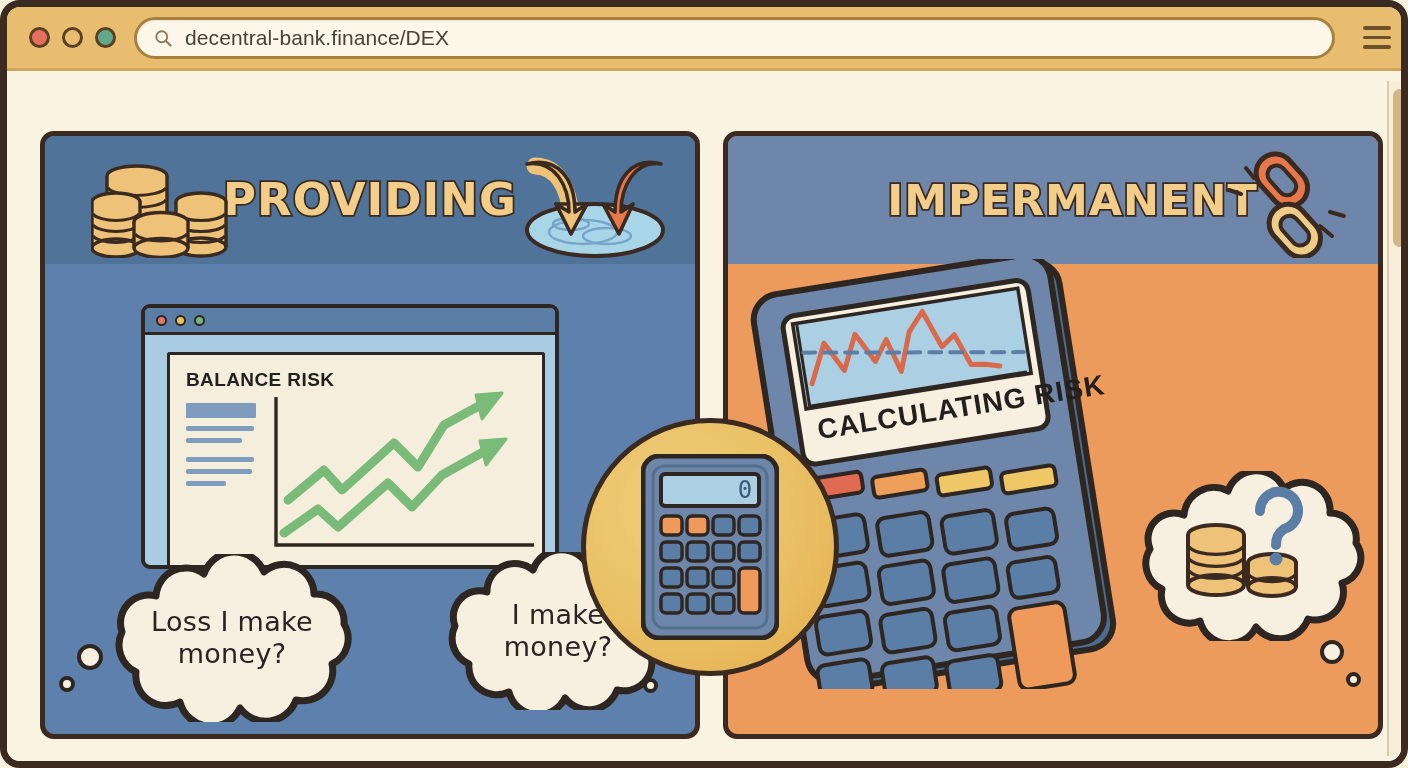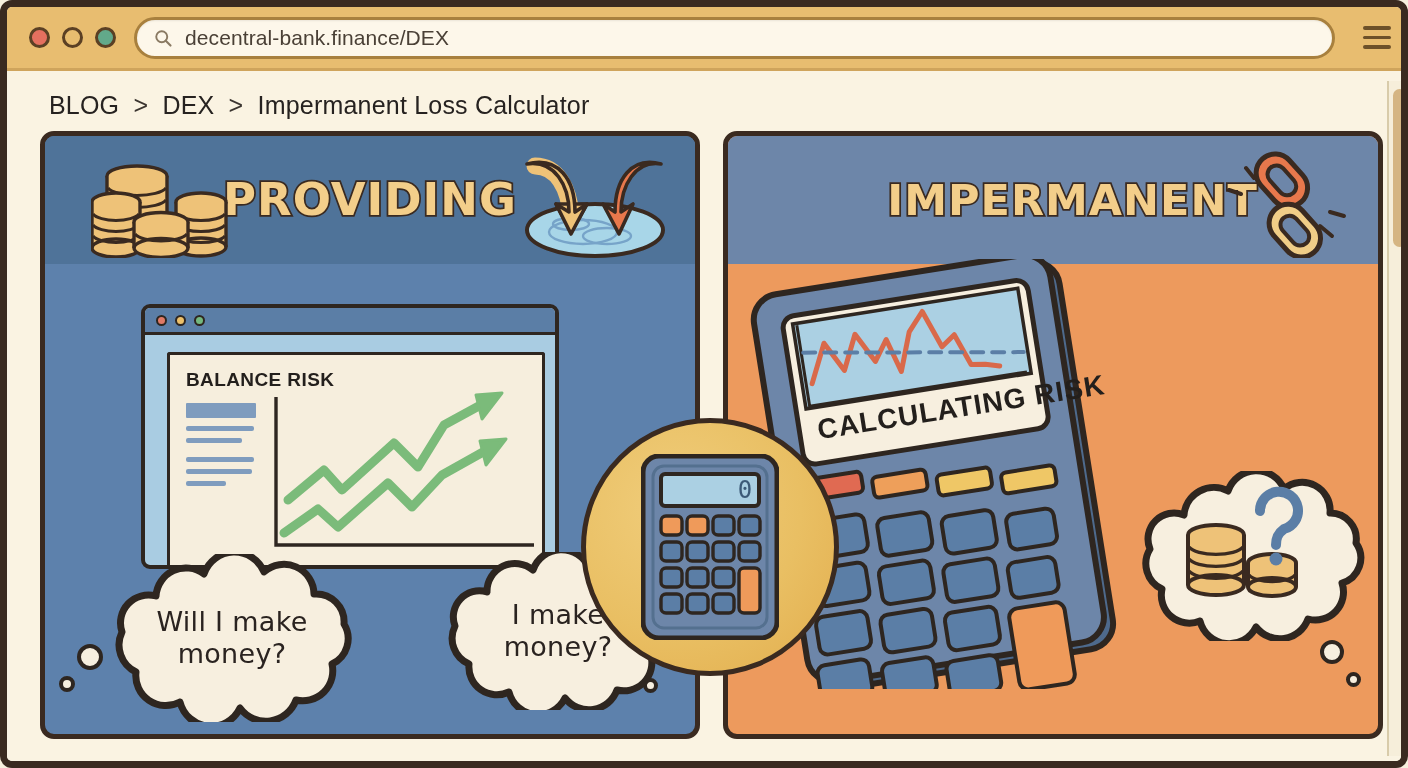--- a/index.html
+++ b/index.html
@@ -7,21 +7,21 @@
     width: 1408px; height: 768px;
     background: #f7f0de;
     font-family: "Liberation Sans", sans-serif;
     overflow: hidden;
   }
   #app {
     position: relative;
     width: 1408px; height: 768px;
     background: #faf3e2;
     border: 7px solid #3a2a20;
-    border-radius: 12px;
+    border-radius: 20px;
     overflow: hidden;
     text-decoration: underline;
   }
 
   
   .chrome {
     position: absolute; left: 0; top: 0;
     width: 1408px; height: 64px;
     background: #e8bd70;
     border-bottom: 3px solid #cfa45c;
@@ -226,27 +226,20 @@
 
     <div class="hamburger">
       <span></span>
         <span></span>
         <span></span>
     </div>
   </div>
 
   <div class="page">
 
-    <div class="breadcrumb">
-      <span>BLOG</span>
-      <span class="sep">&gt;</span>
-      <span>DEX</span>
-      <span class="sep">&gt;</span>
-      <span>Impermanent Loss Calculator</span>
-    </div>
 
     <div class="panel" id="panel-left">
 
       <div class="panel-header">
 
         <svg class="hdr-icon coins-cluster" viewBox="0 0 142 104">
           <g stroke="#3a2a20" stroke-width="3.4" fill="#eec278">
             <g>
               <ellipse cx="46" cy="22" rx="30" ry="10"></ellipse>
               <rect x="16" y="22" width="60" height="60" fill="#eec278" stroke="none"></rect>
@@ -332,21 +325,21 @@
         <div class="bubble-tail" style="left:598px; top:414px; width:15px; height:15px;"></div>
 
         <div class="bubble" id="bubble-left">
           <svg viewBox="0 0 264 168" preserveAspectRatio="none">
             <path d="M56 42 A30 30 0 0 1 104 20 A32 32 0 0 1 164 18 A30 30 0 0 1 214 40
                      A28 28 0 0 1 244 70 A28 28 0 0 1 232 110 A30 30 0 0 1 196 146
                      A32 32 0 0 1 140 154 A32 32 0 0 1 80 148 A30 30 0 0 1 36 118
                      A30 30 0 0 1 22 78 A28 28 0 0 1 56 42 Z" fill="#f7efdf" stroke="#2e2620" stroke-width="7" stroke-linejoin="round"></path>
           </svg>
           <div class="bubble-text">
-            <div>Will I make</div>
+            <div>Loss I make</div>
             <div>money?</div>
           </div>
         </div>
 
         <div class="bubble" id="bubble-mid">
           <svg viewBox="0 0 246 158" preserveAspectRatio="none">
             <path d="M52 40 A28 28 0 0 1 98 18 A30 30 0 0 1 154 16 A28 28 0 0 1 200 38
                      A26 26 0 0 1 228 66 A26 26 0 0 1 216 104 A28 28 0 0 1 182 138
                      A30 30 0 0 1 130 146 A30 30 0 0 1 74 140 A28 28 0 0 1 34 112
                      A28 28 0 0 1 20 74 A26 26 0 0 1 52 40 Z" fill="#f7efdf" stroke="#2e2620" stroke-width="7" stroke-linejoin="round"></path>

